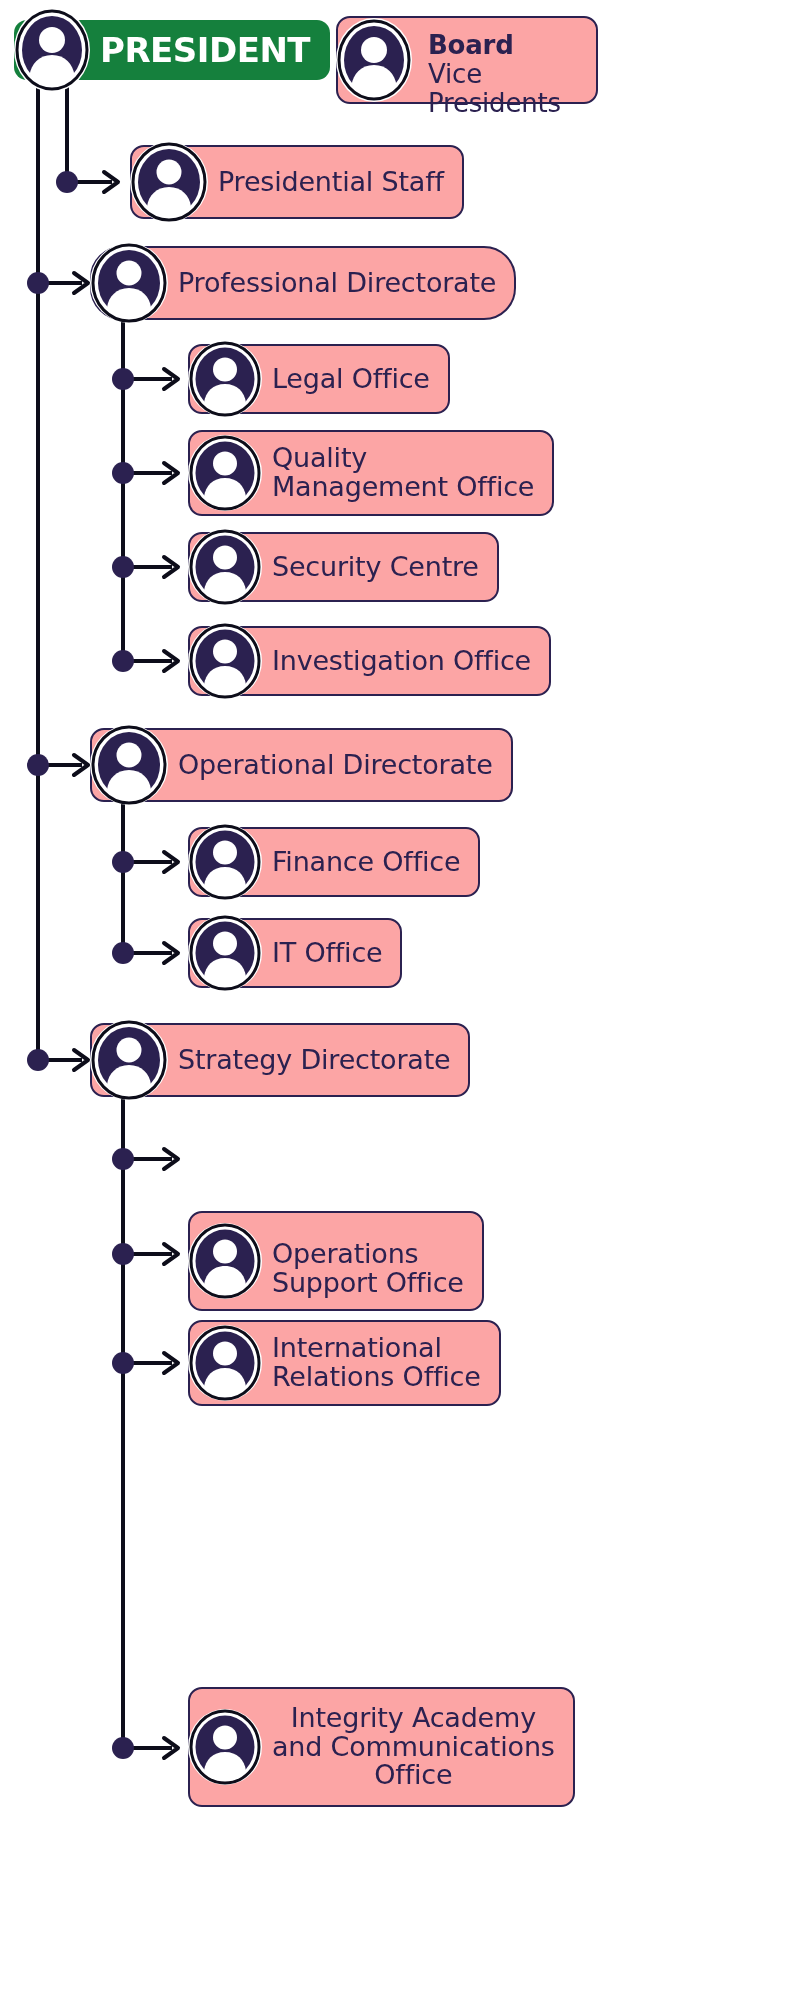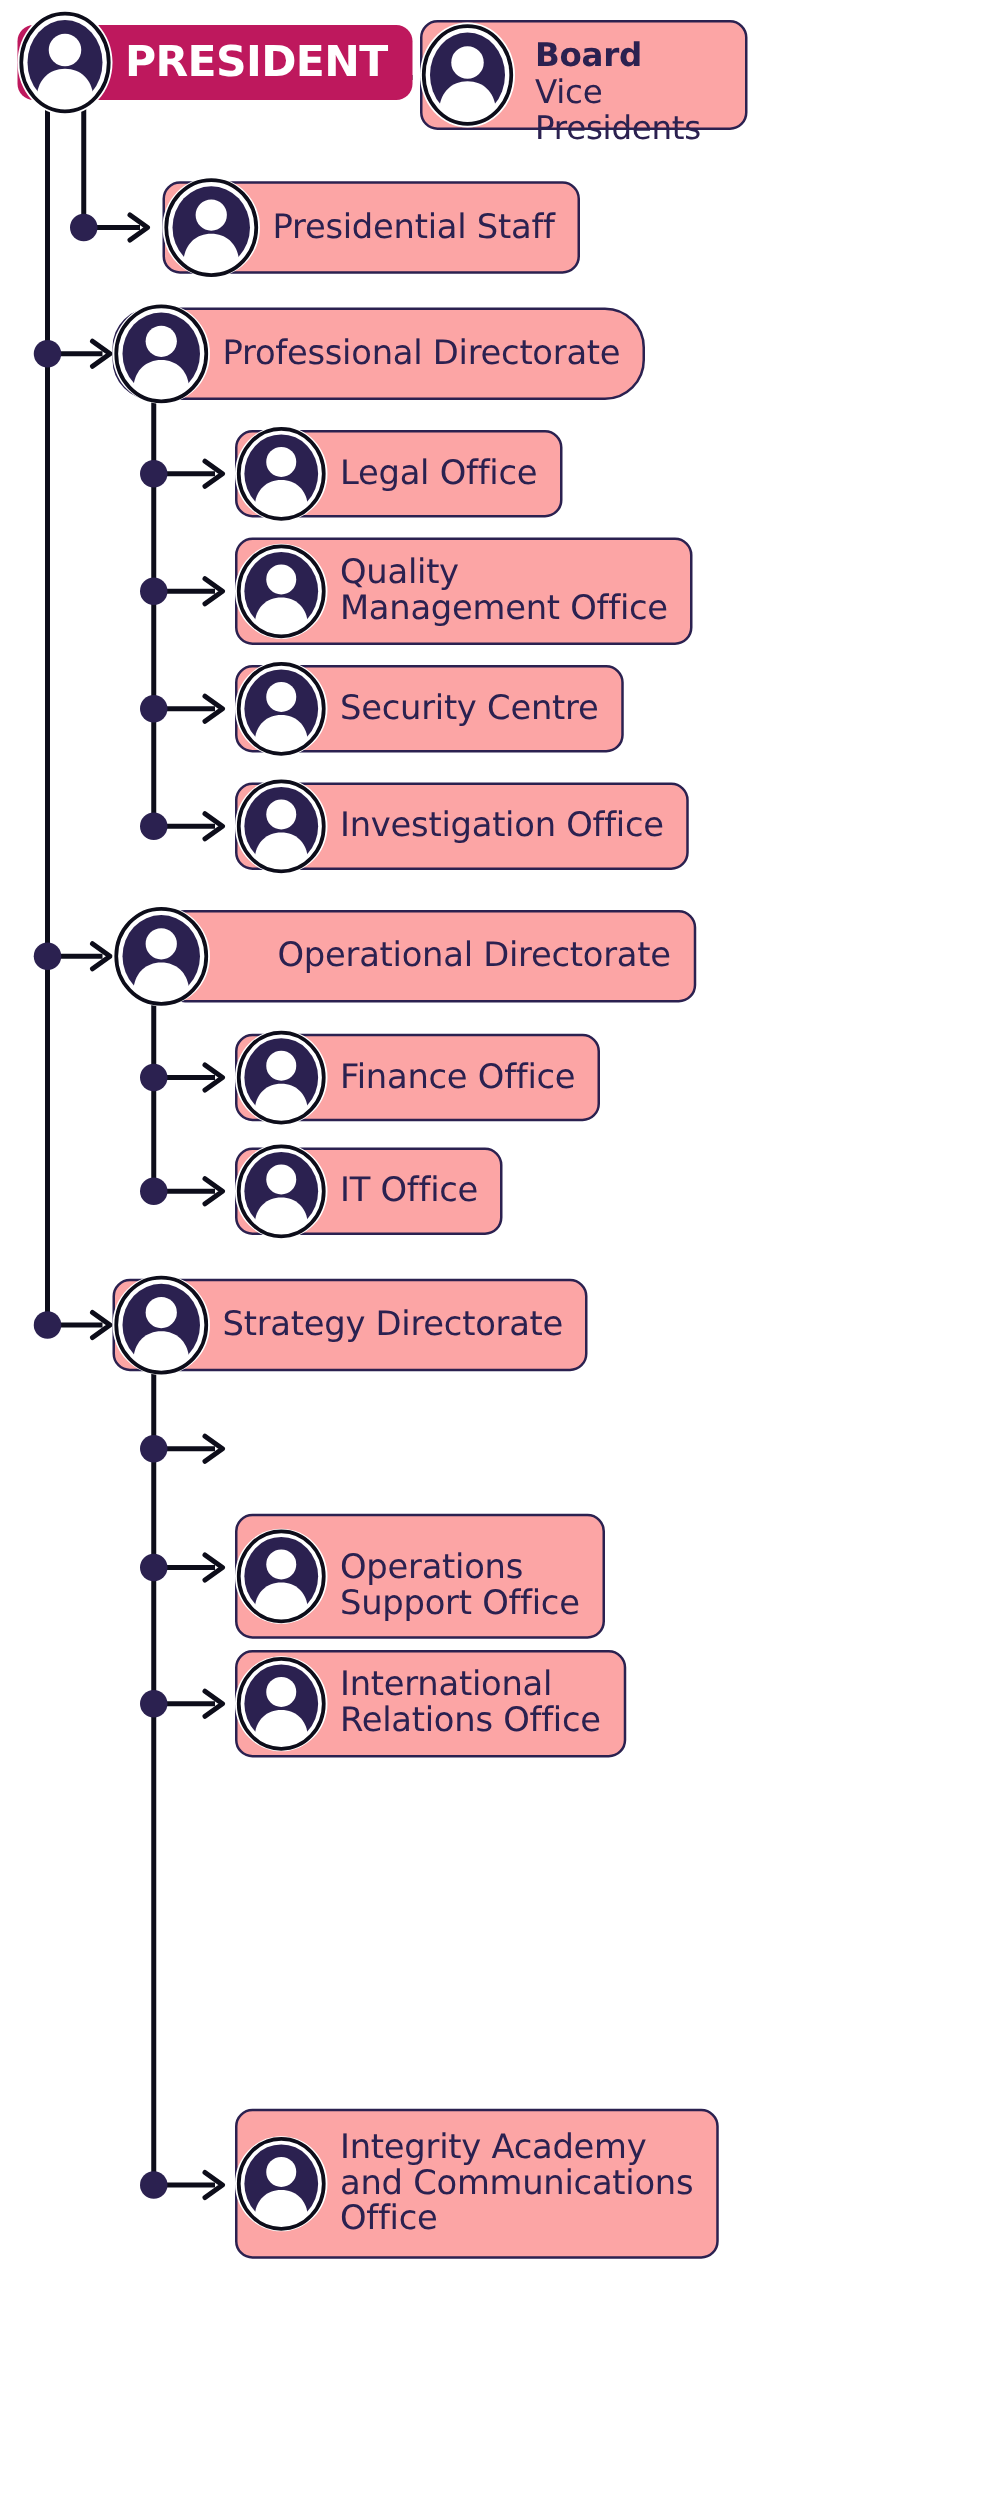--- a/index.html
+++ b/index.html
@@ -45,21 +45,21 @@
     left:0; top:50%;
     transform:translate(0,-50%);
     z-index:4;
     border-radius:50%;
     background:#ffffff;
   }
   .avatar svg{display:block;}
 
   
   #president-card{
-    background:#be185d;
+    background:#15803d;
     border:none;
     border-radius:13px;
     justify-content:flex-end;
   }
   #president-card .label{
     color:#ffffff;
     font-weight:bold;
     font-size:34px;
     letter-spacing:-0.5px;
     font-family:"DejaVu Sans", sans-serif;
@@ -254,21 +254,21 @@
       <svg width="74" height="76" viewBox="0 0 74 76">
         <ellipse cx="37" cy="38" rx="34" ry="36" fill="#ffffff" stroke="#0d0d1a" stroke-width="3"></ellipse>
         <ellipse cx="37" cy="38" rx="29.5" ry="31.5" fill="#2b2150"></ellipse>
         <circle cx="37" cy="28.5" r="12" fill="#ffffff"></circle>
         <path d="M37 43c-12 0-19.5 8-21 18.5A29.5 31.5 0 0 0 58 61.5C56.5 51 49 43 37 43z" fill="#ffffff"></path>
       </svg>
     </span>
   </div>
 
   <div class="node" style="left:90px; top:728px;">
-    <div class="card" style="height:74px; padding:0 18px 0 86px;margin-left:44px;">
+    <div class="card" style="height:74px; padding:0 18px 0 86px;">
       <span class="label">Operational Directorate</span>
     </div>
     <span class="avatar">
       <svg width="78" height="80" viewBox="0 0 78 80">
         <ellipse cx="39" cy="40" rx="36" ry="38" fill="#ffffff" stroke="#0d0d1a" stroke-width="3"></ellipse>
         <ellipse cx="39" cy="40" rx="31" ry="33" fill="#2b2150"></ellipse>
         <circle cx="39" cy="30" r="12.5" fill="#ffffff"></circle>
         <path d="M39 45c-12.5 0-20.5 8.5-22 19.5A31 33 0 0 0 61 64.5C59.5 53.5 51.5 45 39 45z" fill="#ffffff"></path>
       </svg>
     </span>
@@ -341,21 +341,21 @@
       <svg width="74" height="76" viewBox="0 0 74 76">
         <ellipse cx="37" cy="38" rx="34" ry="36" fill="#ffffff" stroke="#0d0d1a" stroke-width="3"></ellipse>
         <ellipse cx="37" cy="38" rx="29.5" ry="31.5" fill="#2b2150"></ellipse>
         <circle cx="37" cy="28.5" r="12" fill="#ffffff"></circle>
         <path d="M37 43c-12 0-19.5 8-21 18.5A29.5 31.5 0 0 0 58 61.5C56.5 51 49 43 37 43z" fill="#ffffff"></path>
       </svg>
     </span>
   </div>
 
   <div class="node" style="left:188px; top:1687px;">
-    <div class="card" style="height:120px; padding:0 18px 0 82px;">
+    <div class="card" style="height:120px; padding:0 18px 0 82px;text-align:center;">
       <span class="label">Integrity Academy
 and Communications
 Office</span>
     </div>
     <span class="avatar">
       <svg width="74" height="76" viewBox="0 0 74 76">
         <ellipse cx="37" cy="38" rx="34" ry="36" fill="#ffffff" stroke="#0d0d1a" stroke-width="3"></ellipse>
         <ellipse cx="37" cy="38" rx="29.5" ry="31.5" fill="#2b2150"></ellipse>
         <circle cx="37" cy="28.5" r="12" fill="#ffffff"></circle>
         <path d="M37 43c-12 0-19.5 8-21 18.5A29.5 31.5 0 0 0 58 61.5C56.5 51 49 43 37 43z" fill="#ffffff"></path>

